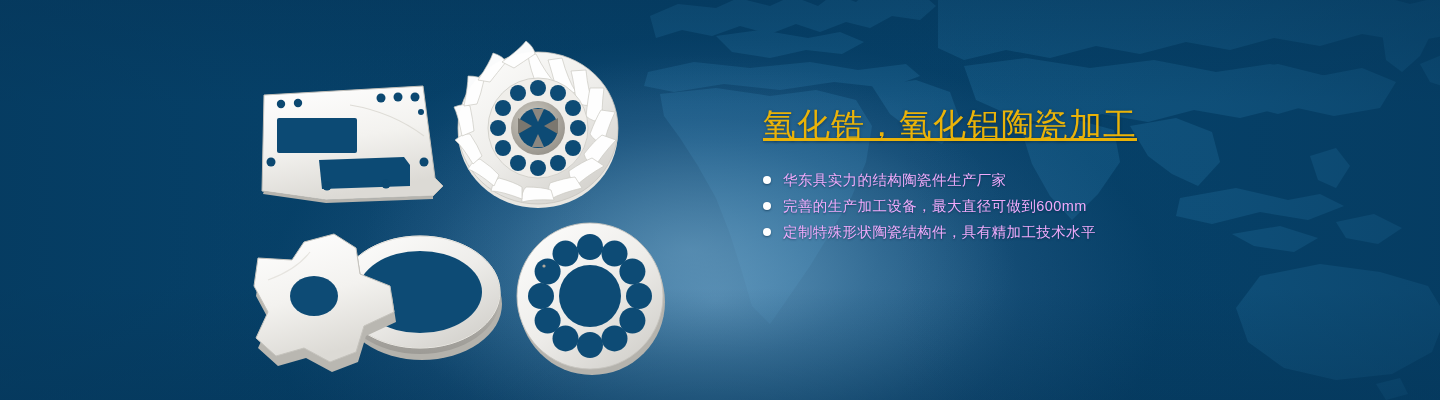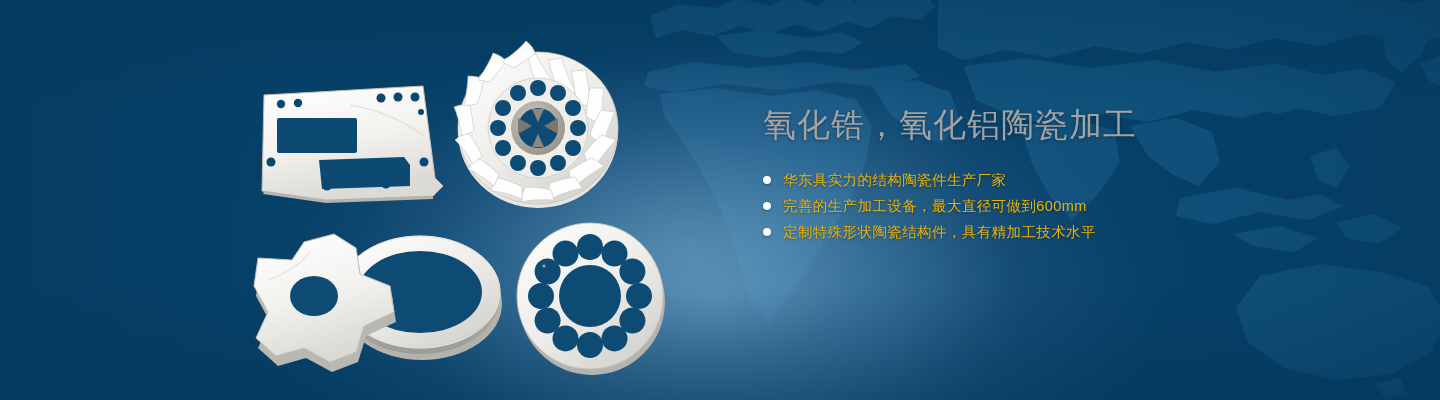--- a/index.html
+++ b/index.html
@@ -79,24 +79,25 @@
   .copy {
     position: absolute;
     left: 763px;
     top: 104px;
     width: 640px;
   }
   .headline {
     font-size: 33px;
     line-height: 42px;
     letter-spacing: 1px;
-    color: #a3a3a3;
+    color: #eab308;
     font-weight: 400;
     white-space: nowrap;
     text-shadow: 0 1px 3px rgba(2,34,60,0.55);
+    text-decoration: underline;
   }
   .bullets {
     list-style: none;
     margin: 0;
     padding: 0;
     margin-top: 22px;
   }
   .bullets li {
     display: flex;
     align-items: center;
@@ -109,21 +110,21 @@
     width: 8px;
     height: 8px;
     border-radius: 50%;
     background: #ffffff;
     margin-right: 12px;
     box-shadow: 0 1px 2px rgba(2,34,60,0.5);
   }
   .bullet-text {
     font-size: 14.5px;
     line-height: 24px;
-    color: #eab308;
+    color: #f0abfc;
     letter-spacing: 0.4px;
     text-shadow: 0 1px 2px rgba(2,34,60,0.5);
   }
 </style>
 </head>
 <body>
 
 <div id="banner">
 
   <div class="bg-base"></div>

